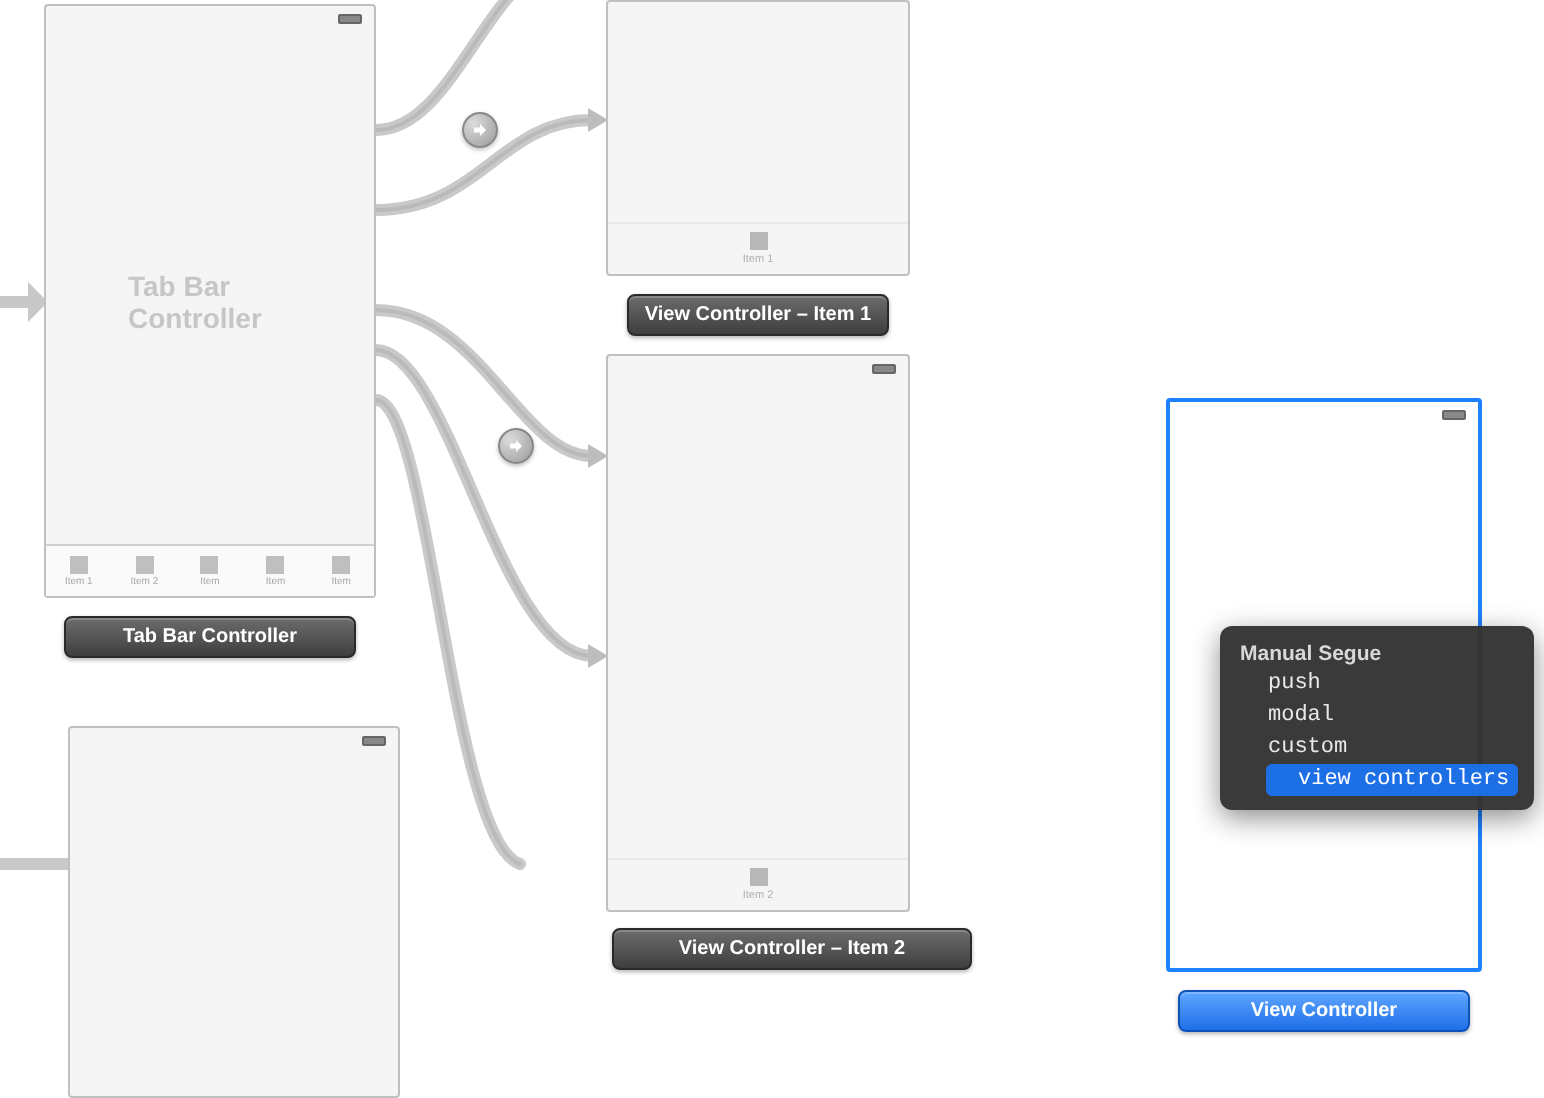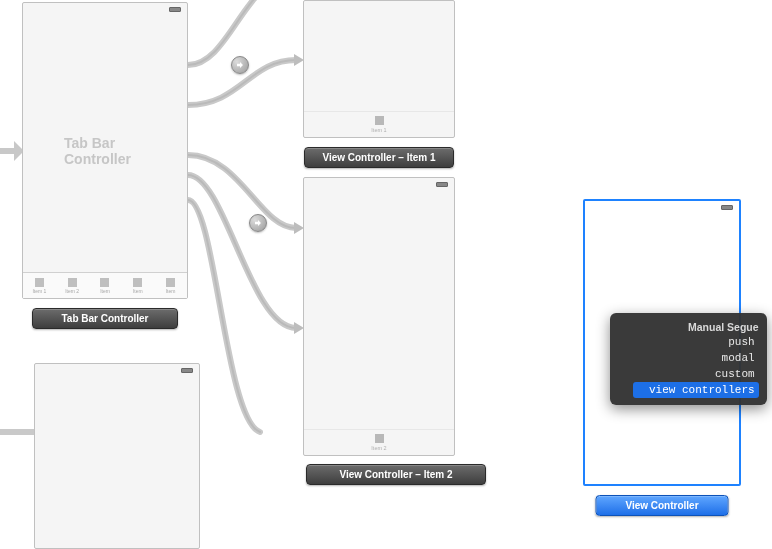--- a/index.html
+++ b/index.html
@@ -131,21 +131,20 @@
   .entry-arrow svg { display:block; }
   .popup {
     position: absolute;
     background: rgba(50,50,50,.96);
     color: #eee;
     border-radius: 6px;
     padding: 6px 8px 7px 8px;
     font-size: 11px;
     box-shadow: 0 4px 14px rgba(0,0,0,.45);
     min-width: 140px;
-    text-align: right;
   }
   .popup-header {
     color: #d8d8d8;
     font-weight: bold;
     font-size: 10.5px;
     padding: 2px 0 1px 2px;
   }
   .popup-item {
     color: #e8e8e8;
     padding: 2px 4px 2px 16px;
@@ -225,39 +224,39 @@
   </div>
 </div>
 <div class="scene-label" style="top:308px; left:105px; width:146px;">Tab Bar Controller</div>
 
 <div class="scene" style="left:303px; top:0px; width:152px; height:138px;">
   <div class="vc-bottom">
     <div class="tab-icon"></div>
     <div class="tab-label">Item 1</div>
   </div>
 </div>
-<div class="scene-label" style="top:147px; left:379px; width:150px;">View Controller – Item 1</div>
+<div class="scene-label" style="top:147px; left:379px; width:131px;">View Controller – Item 1</div>
 
 <div class="scene" style="left:303px; top:177px; width:152px; height:279px;">
   <div class="scene-status"></div>
   <div class="vc-bottom">
     <div class="tab-icon"></div>
     <div class="tab-label">Item 2</div>
   </div>
 </div>
 <div class="scene-label" style="top:464px; left:396px; width:180px;">View Controller – Item 2</div>
 
 <div class="scene" style="left:34px; top:363px; width:166px; height:186px;">
   <div class="scene-status"></div>
 </div>
 
 <div class="scene selected" style="left:583px; top:199px; width:158px; height:287px; background:#fff;">
   <div class="scene-status"></div>
 </div>
-<div class="scene-label blue" style="top:495px; left:662px; width:133px;">View Controller</div>
+<div class="scene-label blue" style="top:495px; left:662px; width:146px;">View Controller</div>
 
 <div class="popup" style="left:610px; top:313px;">
   <div class="popup-header">Manual Segue</div>
   <div class="popup-item">push</div>
   <div class="popup-item">modal</div>
   <div class="popup-item">custom</div>
   <div class="popup-item sel">view controllers</div>
 </div>
 
 </body></html>

